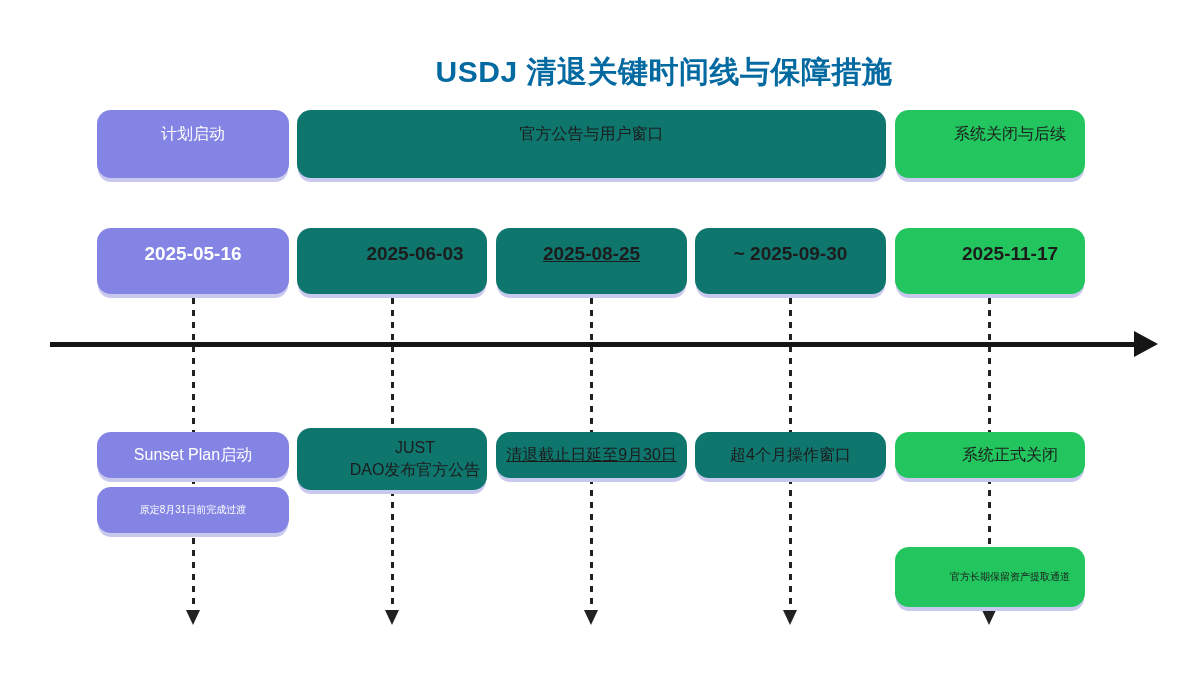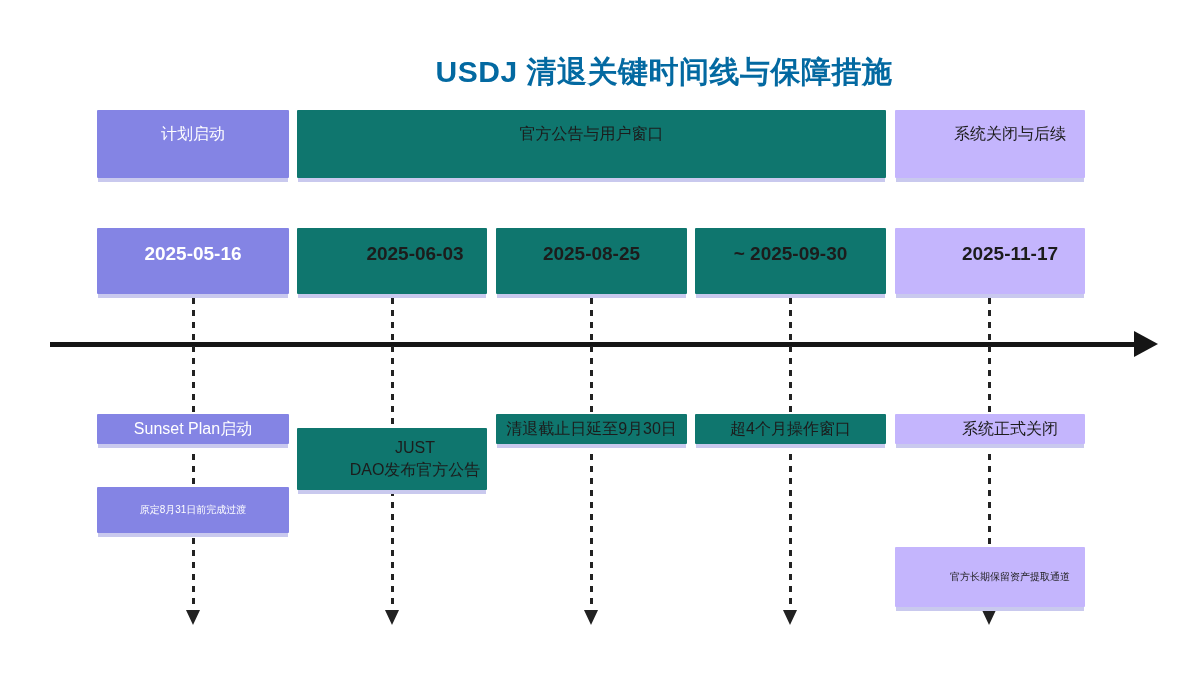--- a/index.html
+++ b/index.html
@@ -7,44 +7,44 @@
     position:relative; width:1200px; height:675px; background:#ffffff;
     font-family:"Liberation Sans","DejaVu Sans",sans-serif; overflow:hidden;
   }
   .title {
     position:absolute; top:48px; left:660px; transform:translateX(-50%);
     margin:4px; font-size:30px; font-weight:bold; color:#0369a1; white-space:nowrap;
     letter-spacing:0.5px;
   }
   .box {
     position:absolute; display:flex; align-items:center; justify-content:center;
-    border-radius:1px; font-size:16px; color:#1c1c1c; text-align:center;
+    border-radius:14px; font-size:16px; color:#1c1c1c; text-align:center;
     box-shadow:0 5px 0 -1px #c9c9ee; white-space:pre-line; z-index:2;
     box-sizing:border-box; line-height:1.35;
   }
   .purple { background:#8484e4; color:#ffffff; }
   .yellow { background:#0f766e; }
-  .green  { background:#c4b5fd;padding-left:40px; }
+  .green  { background:#22c55e;padding-left:40px; }
   .top-align { align-items:flex-start; padding-top:13px; }
   .date { font-weight:bold; font-size:19px; }
   .nowrap { white-space:nowrap; }
   .small { font-size:10px; }
 
   
   .c1 { left:97px;  width:192px; }
   .c2 { left:297px; width:190px;padding-left:46px; }
-  .c3 { left:496px; width:191px; }
+  .c3 { left:496px; width:191px;text-decoration:underline; }
   .c4 { left:695px; width:191px; }
   .c5 { left:895px; width:190px; }
   .c2to4 { left:297px; width:589px; }
 
   
   .r-phase { top:110px; height:68px; }
   .r-date  { top:228px; height:66px; }
-  .e1 { top:414px; height:30px; }
+  .e1 { top:432px; height:46px; }
   .e1tall { top:428px; height:62px; }
   .e2 { top:487px; height:46px; }
   .e3 { top:547px; height:60px; }
 
   
   .hline {
     position:absolute; left:50px; top:342px; width:1088px; height:5px;
     background:#151515; z-index:1;
   }
   .hline-arrow {

